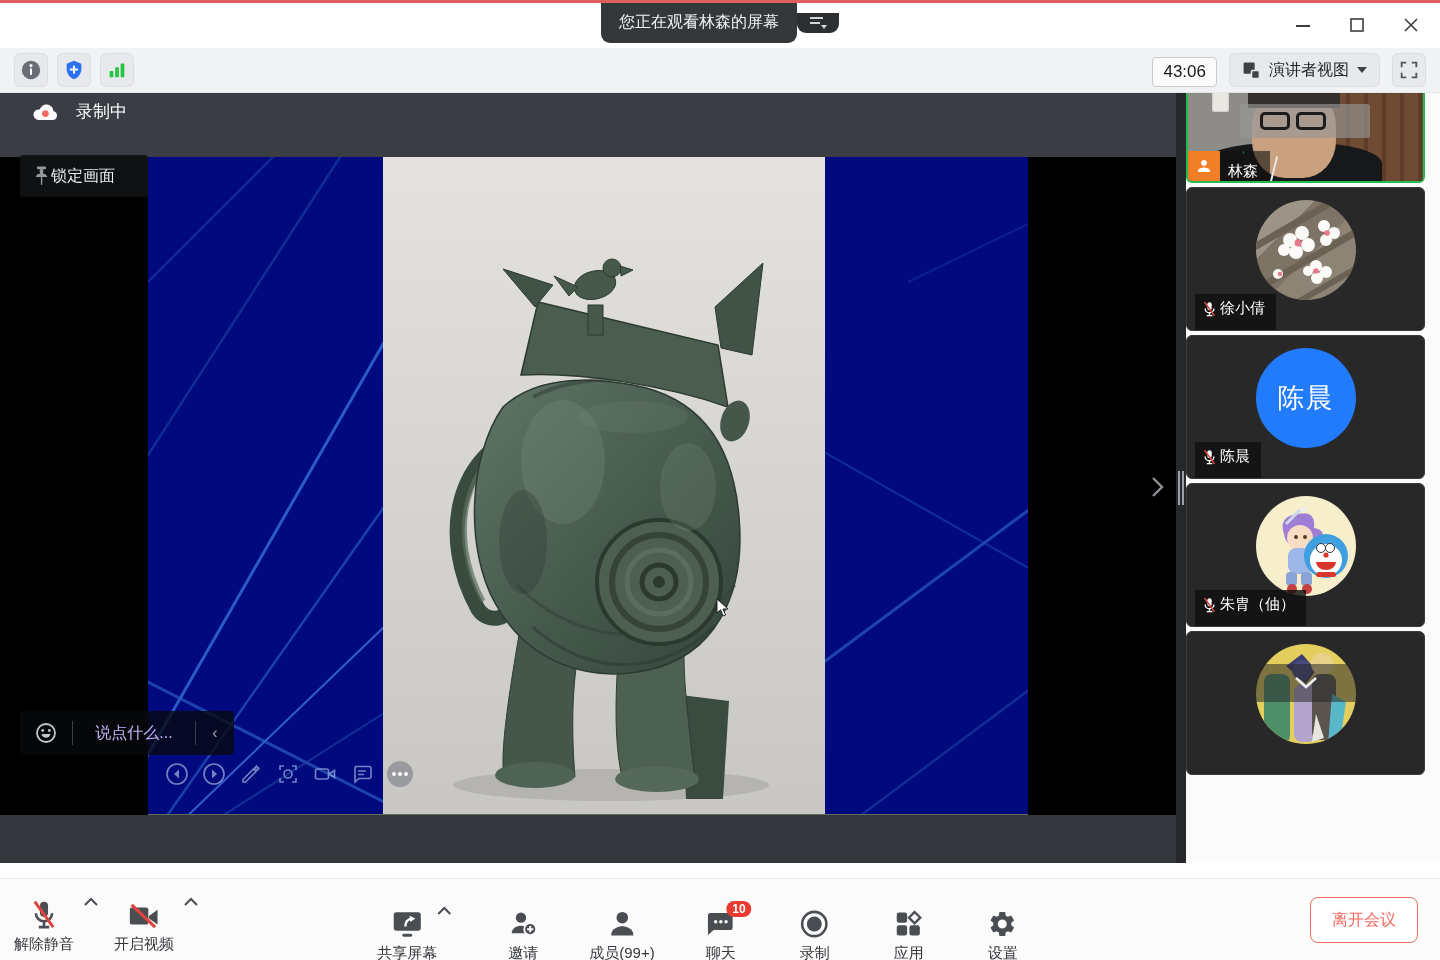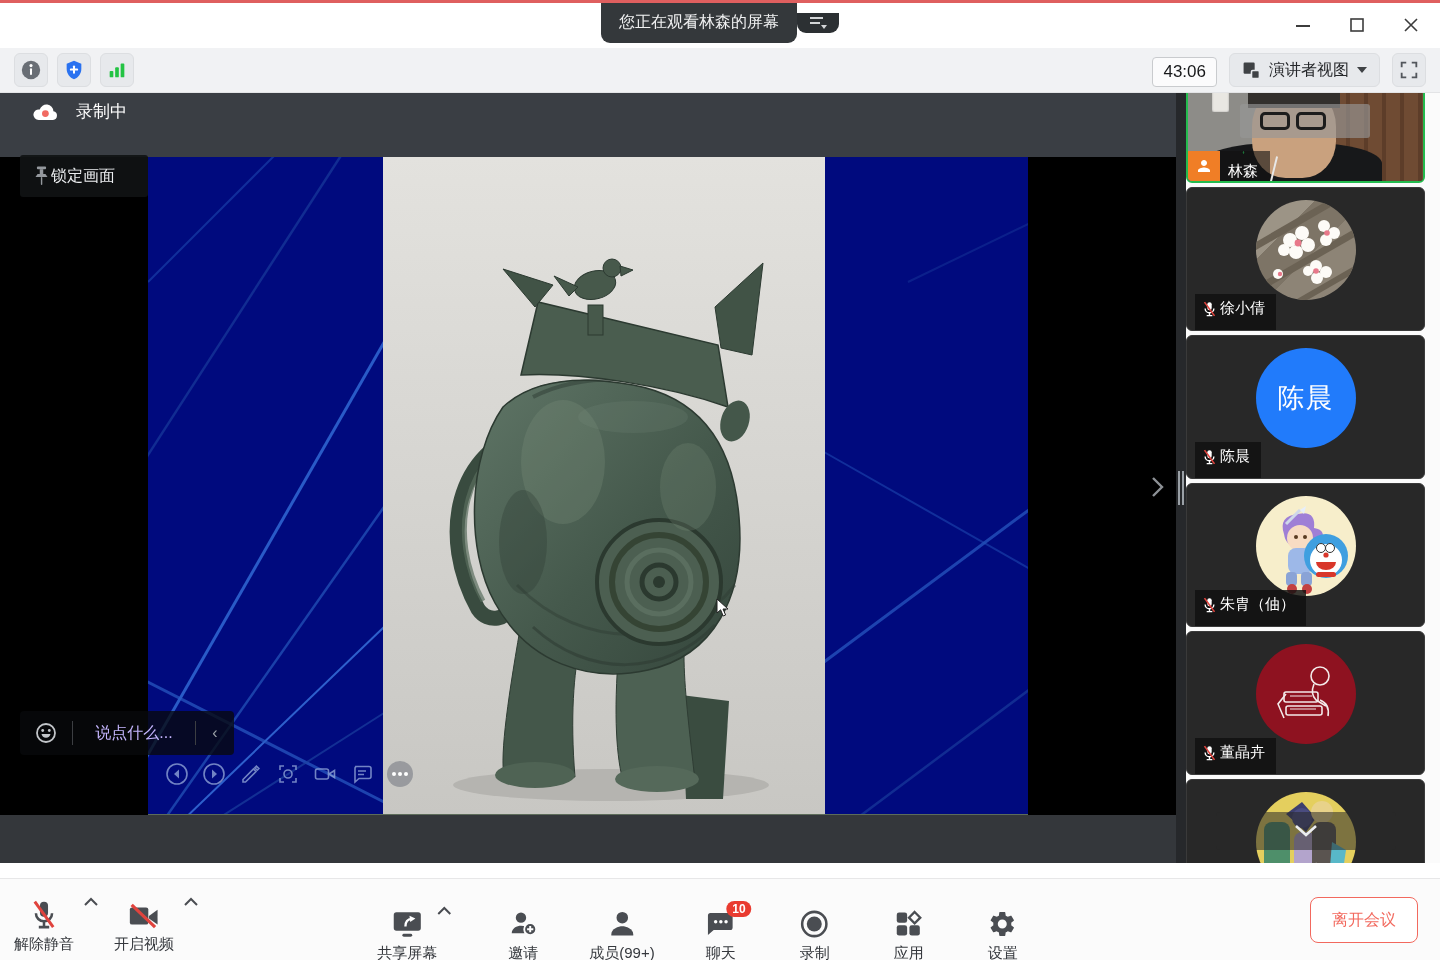--- a/index.html
+++ b/index.html
@@ -451,44 +451,20 @@
           <svg width="15" height="18" viewBox="0 0 24 26">
             <rect x="8.5" y="2" width="7" height="13" rx="3.5" fill="#fff"></rect>
             <path d="M5 12a7 7 0 0 0 14 0" stroke="#fff" stroke-width="2.2" fill="none"></path>
             <path d="M12 19v4 M7.5 23.5h9" stroke="#fff" stroke-width="2.2"></path>
             <path d="M4 2 L20 24" stroke="#e0433d" stroke-width="2.6"></path>
           </svg>
           <span>朱胄（伷）</span>
         </div>
       </div>
 
-      <div class="tile">
-        <div class="avatar av-redart">
-          <svg width="100" height="100">
-            <g fill="none" stroke="#f3e9e9" stroke-width="1.6">
-              <circle cx="64" cy="32" r="9"></circle>
-              <path d="M58 40 q-4 10 2 16 l10 6"></path>
-              <rect x="28" y="48" width="34" height="10" rx="2"></rect>
-              <rect x="30" y="62" width="36" height="9" rx="2"></rect>
-              <path d="M30 50 l-8 10 6 14"></path>
-              <path d="M64 56 q10 4 8 16"></path>
-              <path d="M34 52h22 M34 65h26" stroke-width="1"></path>
-            </g>
-          </svg>
-        </div>
-        <div class="name-tag">
-          <svg width="15" height="18" viewBox="0 0 24 26">
-            <rect x="8.5" y="2" width="7" height="13" rx="3.5" fill="#fff"></rect>
-            <path d="M5 12a7 7 0 0 0 14 0" stroke="#fff" stroke-width="2.2" fill="none"></path>
-            <path d="M12 19v4 M7.5 23.5h9" stroke="#fff" stroke-width="2.2"></path>
-            <path d="M4 2 L20 24" stroke="#e0433d" stroke-width="2.6"></path>
-          </svg>
-          <span>董晶卉</span>
-        </div>
-      </div>
 
       <div class="tile">
         <div class="avatar av-anime">
           <svg width="100" height="100">
             <rect x="8" y="30" width="26" height="70" rx="8" fill="#4e8f6a"></rect>
             <path d="M30 22 l16 -12 14 16 -10 14z" fill="#3d3f6e"></path>
             <circle cx="46" cy="26" r="10" fill="#4a4c80"></circle>
             <rect x="38" y="40" width="22" height="58" rx="8" fill="#b3a4cc"></rect>
             <circle cx="66" cy="20" r="11" fill="#e8d28a"></circle>
             <rect x="56" y="30" width="24" height="66" rx="8" fill="#5a5450"></rect>

